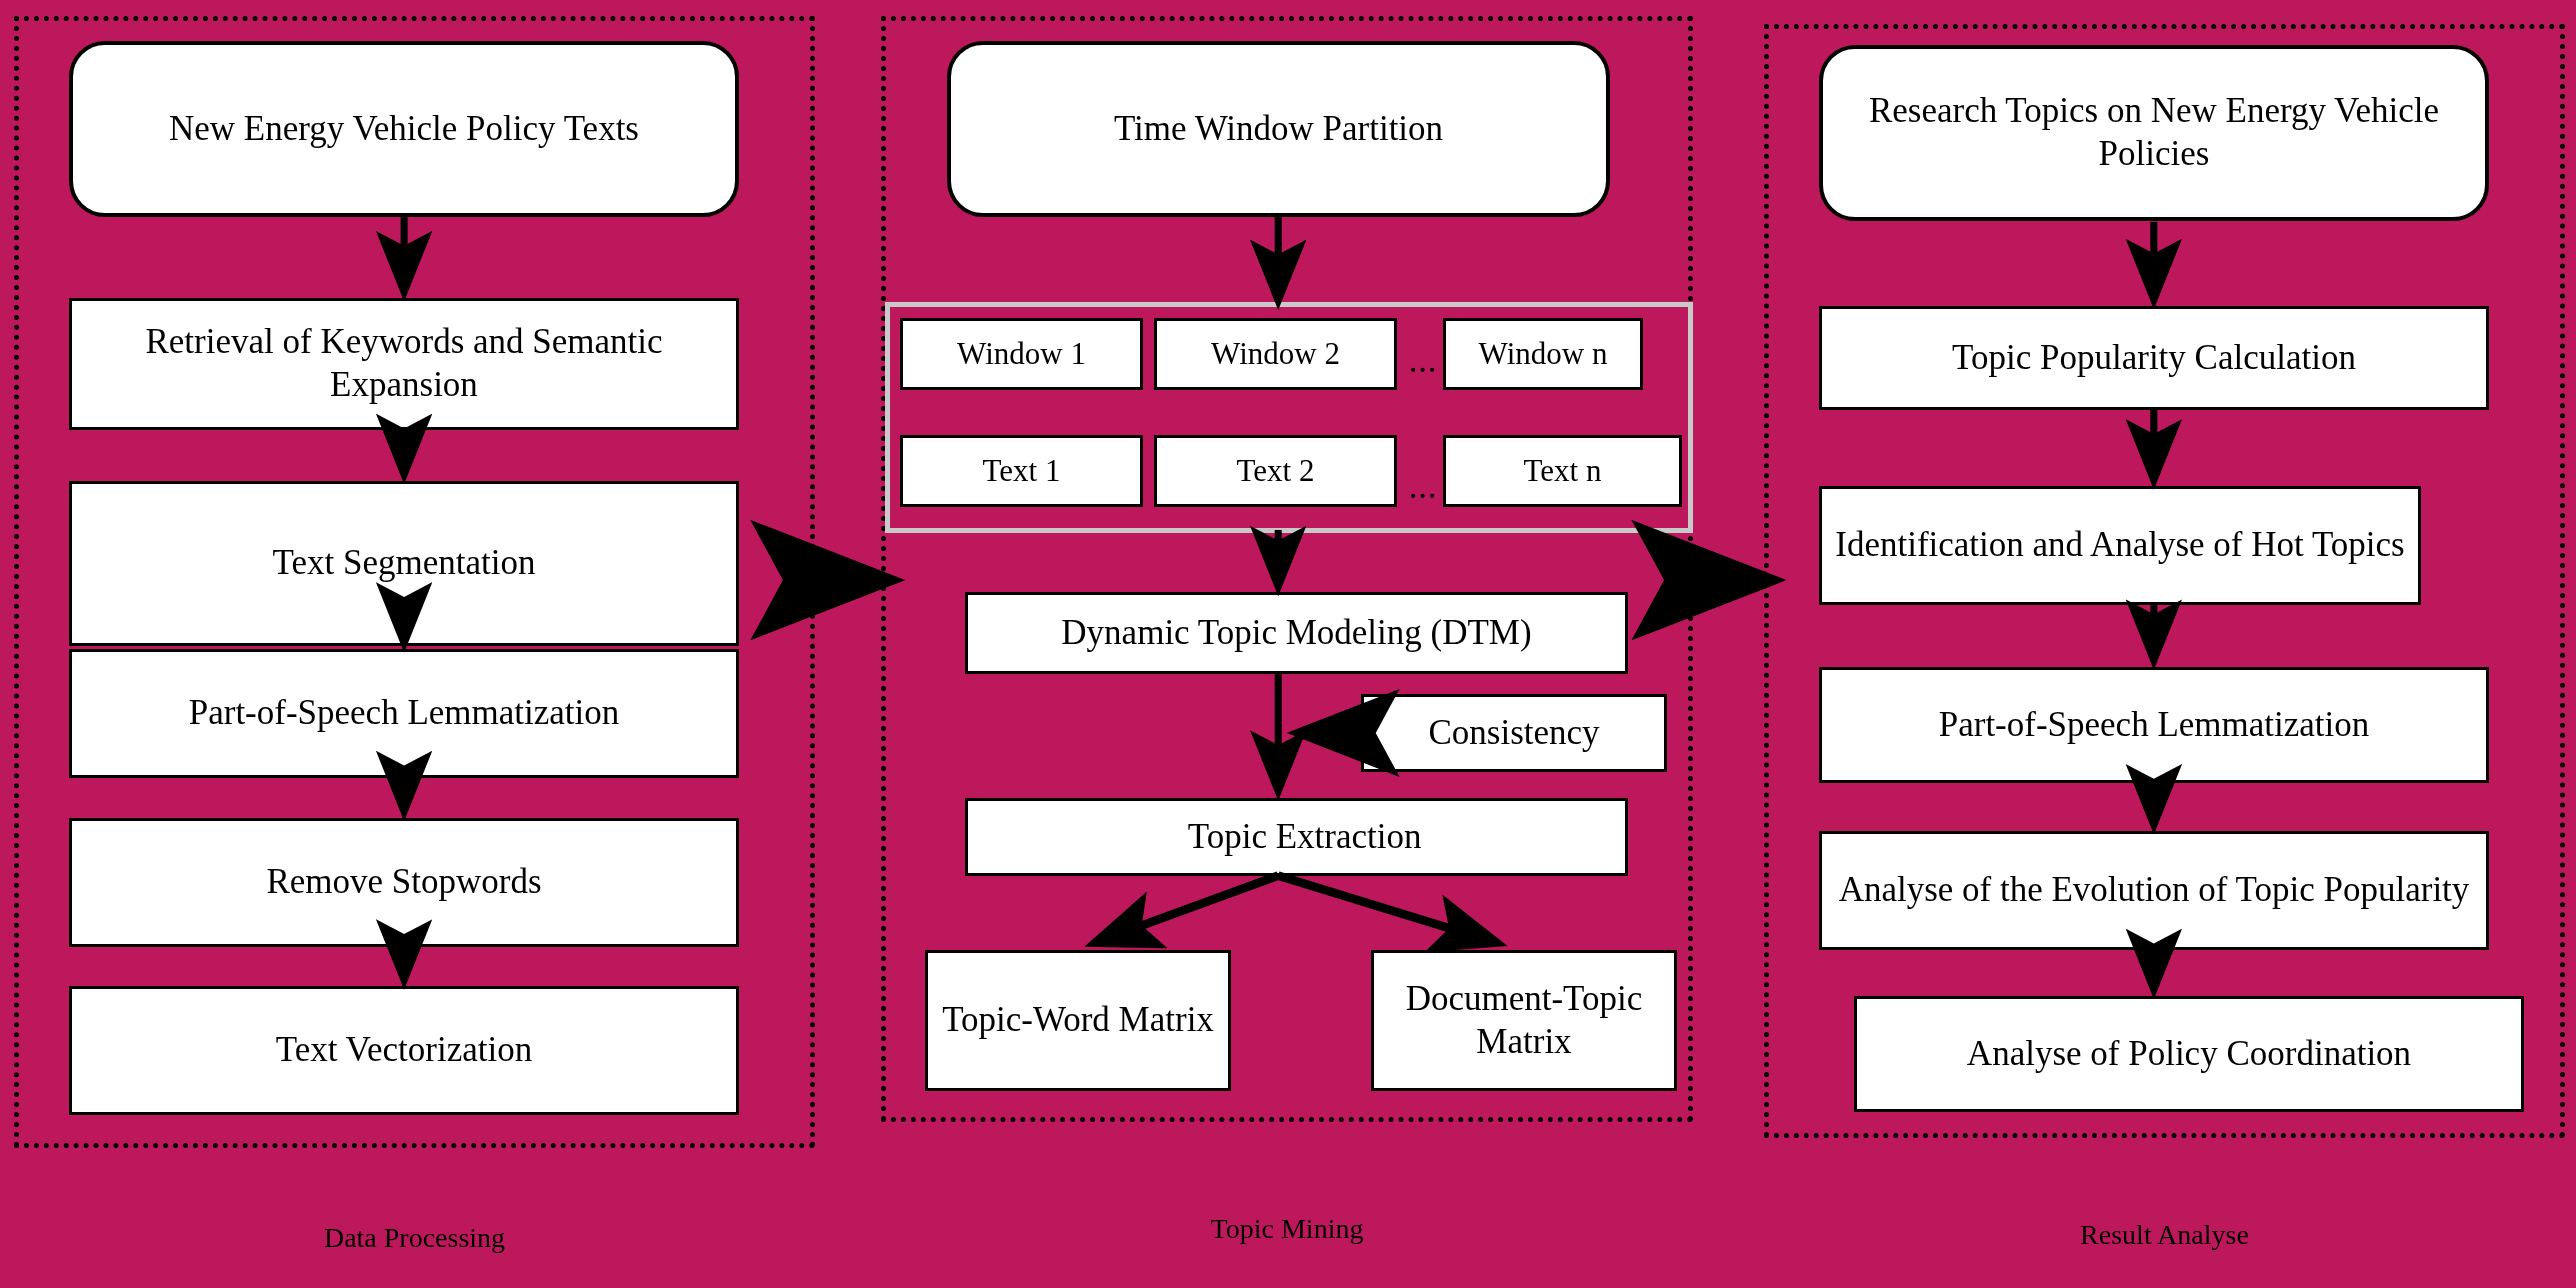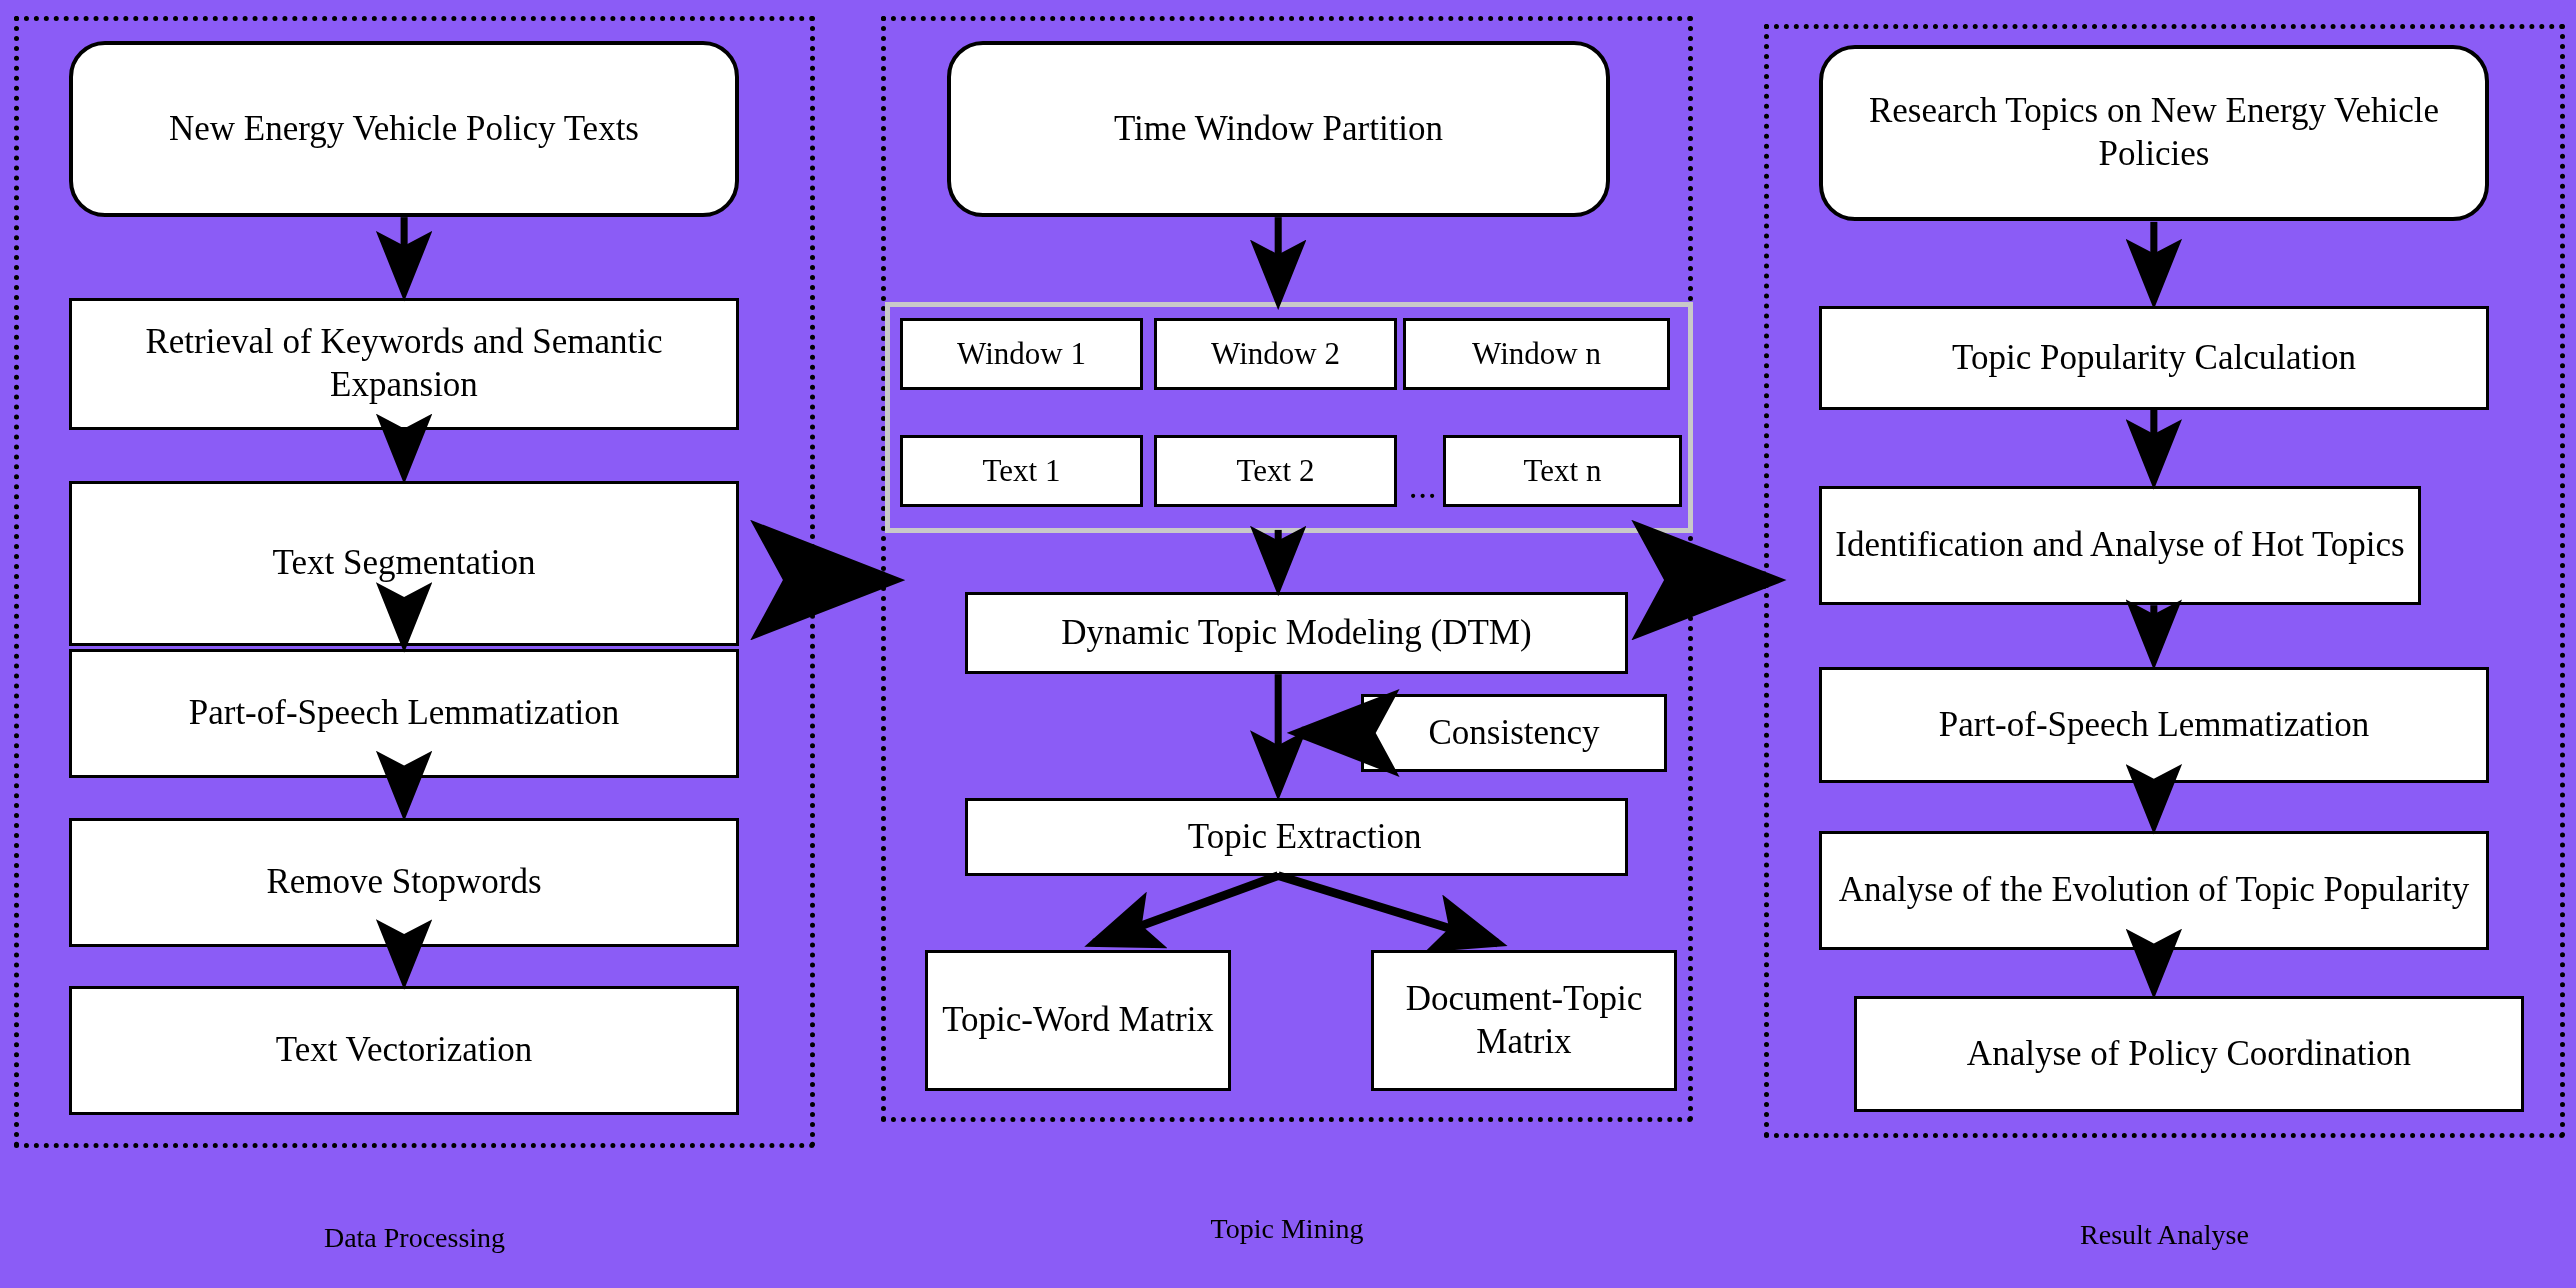--- a/index.html
+++ b/index.html
@@ -4,21 +4,21 @@
 <style>
   html, body {
     margin: 0;
     padding: 0;
     background: #ffffff;
   }
   #canvas {
     position: relative;
     width: 2576px;
     height: 1288px;
-    background: #8b5cf6;
+    background: #be185d;
     font-family: "Liberation Serif", "DejaVu Serif", serif;
     color: #000000;
     overflow: hidden;
   }
 
   
   .panel {
     position: absolute;
     border: 5.5px dotted #000000;
     box-sizing: border-box;
@@ -128,21 +128,21 @@
 
   <div class="gray-container" style="left:885px; top:302px; width:808px; height:231px;"></div>
 
   <div class="box small" style="left:900px; top:318px; width:243px; height:72px;">
     <span class="label">Window 1</span>
   </div>
   <div class="box small" style="left:1154px; top:318px; width:243px; height:72px;">
     <span class="label">Window 2</span>
   </div>
   <div class="ellipsis" style="left:1404px; top:343px; width:38px;">...</div>
-  <div class="box small" style="left:1403px; top:318px; width:267px; height:72px;">
+  <div class="box small" style="left:1443px; top:318px; width:200px; height:72px;">
     <span class="label">Window n</span>
   </div>
 
   <div class="box small" style="left:900px; top:435px; width:243px; height:72px;">
     <span class="label">Text 1</span>
   </div>
   <div class="box small" style="left:1154px; top:435px; width:243px; height:72px;">
     <span class="label">Text 2</span>
   </div>
   <div class="ellipsis" style="left:1404px; top:469px; width:38px;">...</div>

